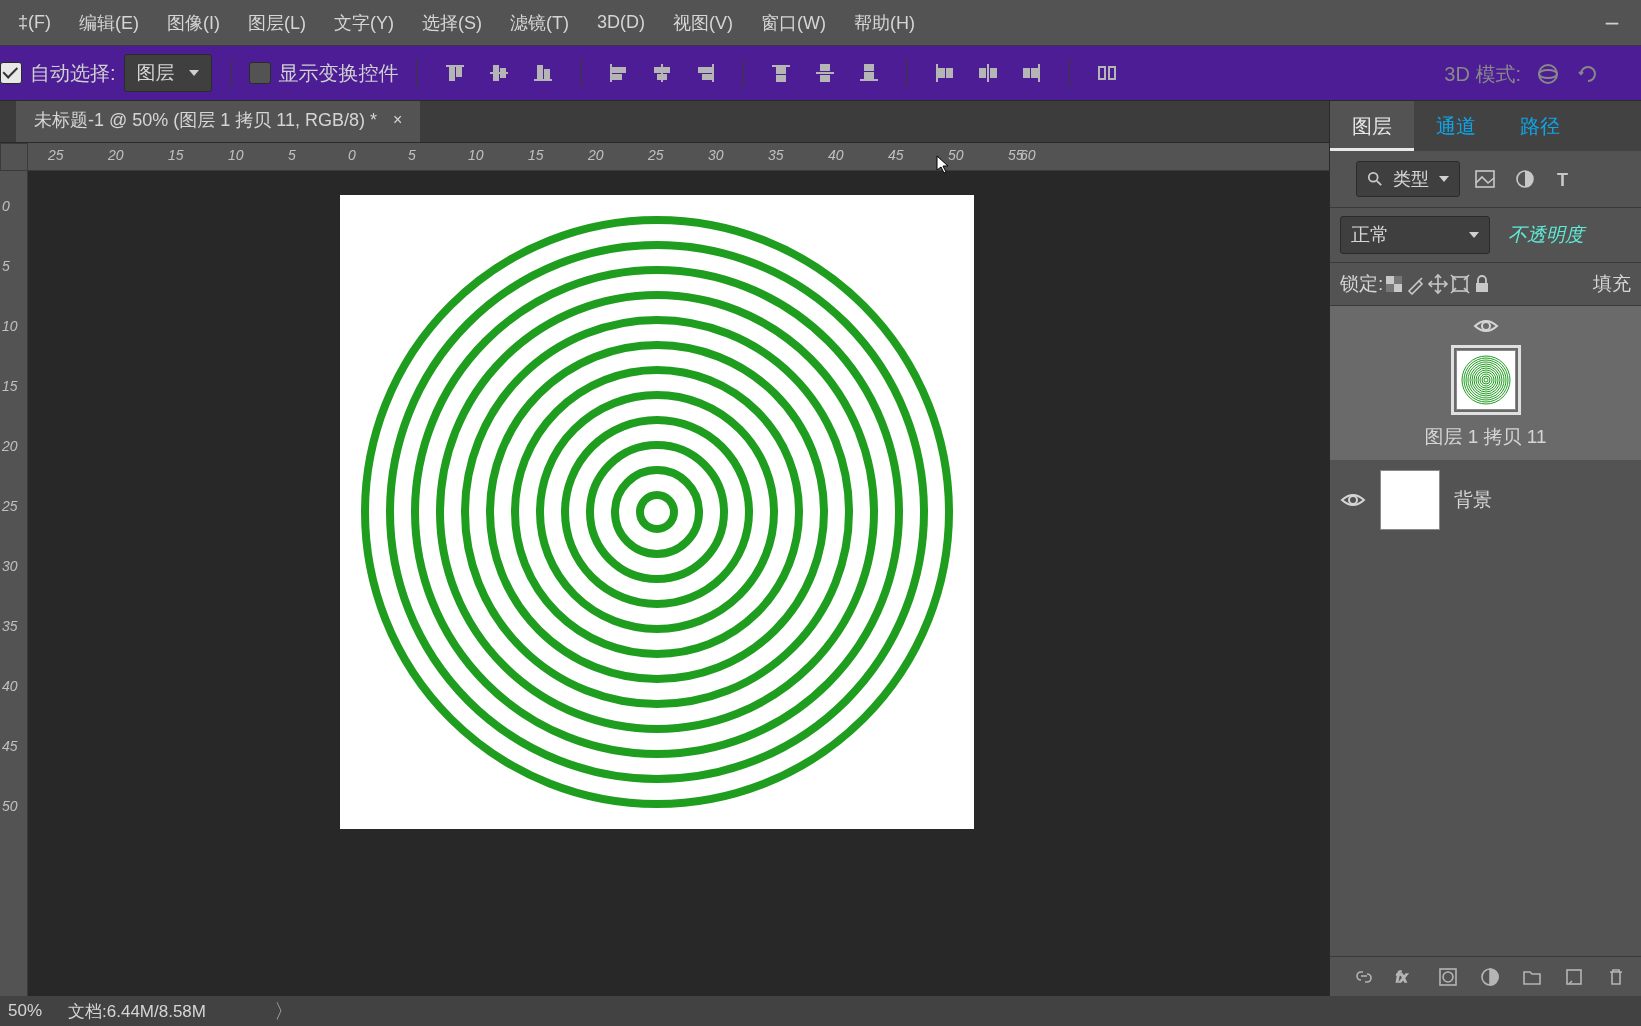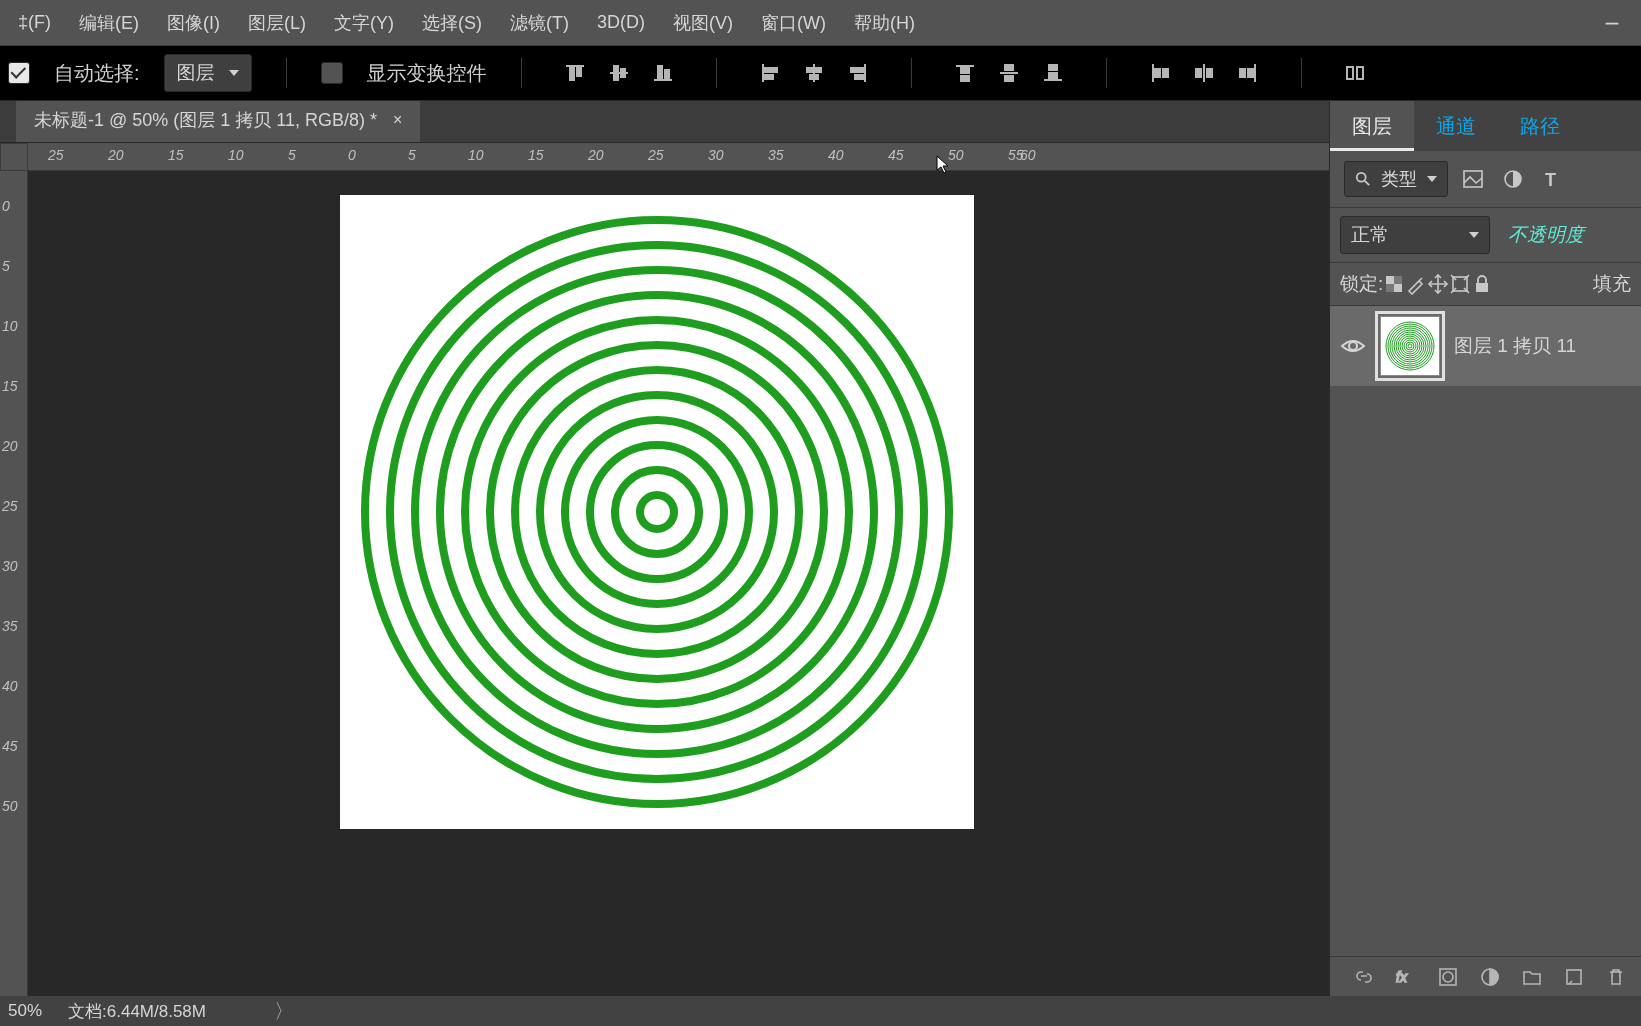--- a/index.html
+++ b/index.html
@@ -6,21 +6,21 @@
 body { background: #535353; color: #d5d5d5; width: 1641px; height: 1026px; overflow: hidden; position: relative; }
 
 
 .menubar { height: 45px; background: #535353; display: flex; align-items: center; padding-left: 4px; gap: 0; }
 .menubar .mi { padding: 6px 14px; font-size: 18px; cursor: pointer; }
 .win-controls { position: absolute; right: 6px; top: 6px; display: flex; gap: 2px; }
 .win-btn { width: 46px; height: 28px; display: flex; align-items: center; justify-content: center; background: #535353; }
 .win-btn svg { stroke: #d0d0d0; stroke-width: 2; fill: none; }
 
 
-.optbar { height: 56px; background: #000000; border-top: 1px solid #3a3a3a; border-bottom: 1px solid #2a2a2a; display: flex; align-items: center; padding-left: 8px; gap: 24px; position: relative; }
+.optbar { height: 56px; background: #4c1d95; border-top: 1px solid #3a3a3a; border-bottom: 1px solid #2a2a2a; display: flex; align-items: center; padding-left: 0; gap: 8px; position: relative; }
 .checkbox { width: 22px; height: 22px; border: 1px solid #2a2a2a; border-radius: 3px; background: #e8e8e8; display: flex; align-items: center; justify-content: center; }
 .checkbox.dark { background: #535353; border: 1px solid #2a2a2a; }
 .checkmark { width: 14px; height: 8px; border-left: 2.5px solid #333; border-bottom: 2.5px solid #333; transform: rotate(-45deg) translate(1px,-2px); }
 .opt-label { font-size: 20px; color: #d0d0d0; }
 .select-box { background: #3f3f3f; border: 1px solid #2a2a2a; border-radius: 3px; padding: 5px 12px; display: flex; align-items: center; gap: 14px; font-size: 19px; }
 .chev { width: 0; height: 0; border-left: 5px solid transparent; border-right: 5px solid transparent; border-top: 6px solid #d0d0d0; }
 .vdiv { width: 1px; height: 30px; background: #3a3a3a; margin: 0 10px; }
 .align-grp { display: flex; gap: 6px; }
 .align-btn { width: 38px; height: 38px; display: flex; align-items: center; justify-content: center; border-radius: 3px; }
 .align-btn svg { stroke: #b5b5b5; stroke-width: 2; fill: #b5b5b5; }
@@ -43,32 +43,32 @@
 
 .canvas-area { position: absolute; top: 171px; left: 28px; right: 312px; bottom: 30px; background: #282828; overflow: hidden; }
 .art { position: absolute; left: 312px; top: 24px; width: 634px; height: 634px; background: #fff; }
 .art svg { width: 100%; height: 100%; }
 
 
 .rpanel { position: absolute; top: 101px; right: 0; width: 312px; bottom: 30px; background: #535353; border-left: 1px solid #2a2a2a; display: flex; flex-direction: column; }
 .rp-tabs { display: flex; background: #424242; height: 50px; }
 .rp-tab { padding: 12px 22px; font-size: 20px; color: #0ea5e9; cursor: pointer; }
 .rp-tab.active { background: #535353; color: #e8e8e8; border-bottom: 3px solid #e8e8e8; }
-.rp-filter { display: flex; align-items: center; padding: 10px 14px; gap: 14px; border-bottom: 1px solid #3a3a3a; }
+.rp-filter { display: flex; align-items: center; padding: 10px 26px; gap: 14px; border-bottom: 1px solid #3a3a3a; }
 .filter-sel { background: #3f3f3f; border: 1px solid #2a2a2a; border-radius: 3px; padding: 5px 10px; display: flex; align-items: center; gap: 10px; font-size: 18px; flex: 0 0 auto; }
 .filter-icons { display: flex; gap: 18px; align-items: center; }
 .filter-icons svg { width: 22px; height: 22px; }
 .rp-blend { display: flex; align-items: center; padding: 8px 10px; gap: 10px; border-bottom: 1px solid #3a3a3a; }
 .blend-sel { background: #3f3f3f; border: 1px solid #2a2a2a; border-radius: 3px; padding: 5px 10px; display: flex; align-items: center; gap: 80px; font-size: 19px; }
 .opacity-lbl { font-size: 19px; color: #5eead4; margin-left: 8px; font-style: italic; }
 .rp-lock { display: flex; align-items: center; padding: 8px 10px; gap: 0; border-bottom: 1px solid #3a3a3a; font-size: 19px; }
 .rp-lock svg { width: 22px; height: 22px; }
 .layer-list { flex: 1; overflow: auto; }
 .layer-row { display: flex; align-items: center; padding: 10px 10px; gap: 14px; }
-.layer-row.sel { background: #6a6a6a; }
+.layer-row.sel { background: #6a6a6a; flex-direction: column; }
 .eye { width: 26px; height: 20px; }
 .eye svg { width: 100%; height: 100%; stroke: #d5d5d5; fill: none; stroke-width: 2; }
 .thumb { width: 60px; height: 60px; background: #fff; border: 1px solid #8a8a8a; display: flex; align-items: center; justify-content: center; overflow: hidden; }
 .thumb.sel { outline: 3px solid #e0e0e0; outline-offset: 2px; }
 .thumb svg { width: 52px; height: 52px; }
 .layer-name { font-size: 19px; }
 .rp-foot { height: 40px; border-top: 1px solid #3a3a3a; display: flex; align-items: center; justify-content: flex-end; gap: 20px; padding: 0 14px; }
 .rp-foot svg { width: 22px; height: 22px; stroke: #b5b5b5; fill: none; stroke-width: 1.6; }
 
 
@@ -213,20 +213,31 @@
         </svg>
       </div>
   </div>
   <div class="vdiv"></div>
   <div class="align-btn">
       <svg viewBox="0 0 22 22" width="22" height="22">
         <rect x="3" y="5" width="6" height="12" fill="none" stroke="#b5b5b5"></rect>
         <rect x="13" y="5" width="6" height="12" fill="none" stroke="#b5b5b5"></rect>
       </svg>
     </div>
+  <div class="mode3d">
+    <span>3D 模式:</span>
+    <svg viewBox="0 0 26 26" width="26" height="26">
+        <circle cx="13" cy="13" r="9"></circle>
+        <ellipse cx="13" cy="13" rx="9" ry="4"></ellipse>
+      </svg>
+    <svg viewBox="0 0 26 26" width="26" height="26">
+        <path d="M6 13 A7 7 0 1 1 13 20"></path>
+        <path d="M4 11 l2 2 l2 -2"></path>
+      </svg>
+  </div>
 </div>
 
 <div class="tabbar">
   <div class="tab">
     <span>未标题-1 @ 50% (图层 1 拷贝 11, RGB/8) *</span>
     <span class="close">×</span>
   </div>
 </div>
 
 <div class="ruler-corner"></div>
@@ -365,20 +376,28 @@
             <circle cx="26" cy="26" r="14" fill="none" stroke="#1f9d1f" stroke-width="1"></circle>
             <circle cx="26" cy="26" r="16" fill="none" stroke="#1f9d1f" stroke-width="1"></circle>
             <circle cx="26" cy="26" r="18" fill="none" stroke="#1f9d1f" stroke-width="1"></circle>
             <circle cx="26" cy="26" r="20" fill="none" stroke="#1f9d1f" stroke-width="1"></circle>
             <circle cx="26" cy="26" r="22" fill="none" stroke="#1f9d1f" stroke-width="1"></circle>
             <circle cx="26" cy="26" r="24" fill="none" stroke="#1f9d1f" stroke-width="1"></circle>
           </svg>
       </div>
       <span class="layer-name">图层 1 拷贝 11</span>
     </div>
+    <div class="layer-row">
+      <div class="eye"><svg viewBox="0 0 26 20">
+            <path d="M2 10 Q13 0 24 10 Q13 20 2 10 Z"></path>
+            <circle cx="13" cy="10" r="4"></circle>
+          </svg></div>
+      <div class="thumb"></div>
+      <span class="layer-name">背景</span>
+    </div>
   </div>
   <div class="rp-foot">
     <svg viewBox="0 0 22 22">
         <path d="M8 14 a4 4 0 0 1 0 -8 h2 M14 8 a4 4 0 0 1 0 8 h-2 M8 10 h6"></path>
       </svg>
     <svg viewBox="0 0 22 22">
         <text x="1" y="16" font-size="14" font-style="italic" fill="#b5b5b5">fx</text>
       </svg>
     <svg viewBox="0 0 22 22">
         <rect x="3" y="3" width="16" height="16"></rect>

